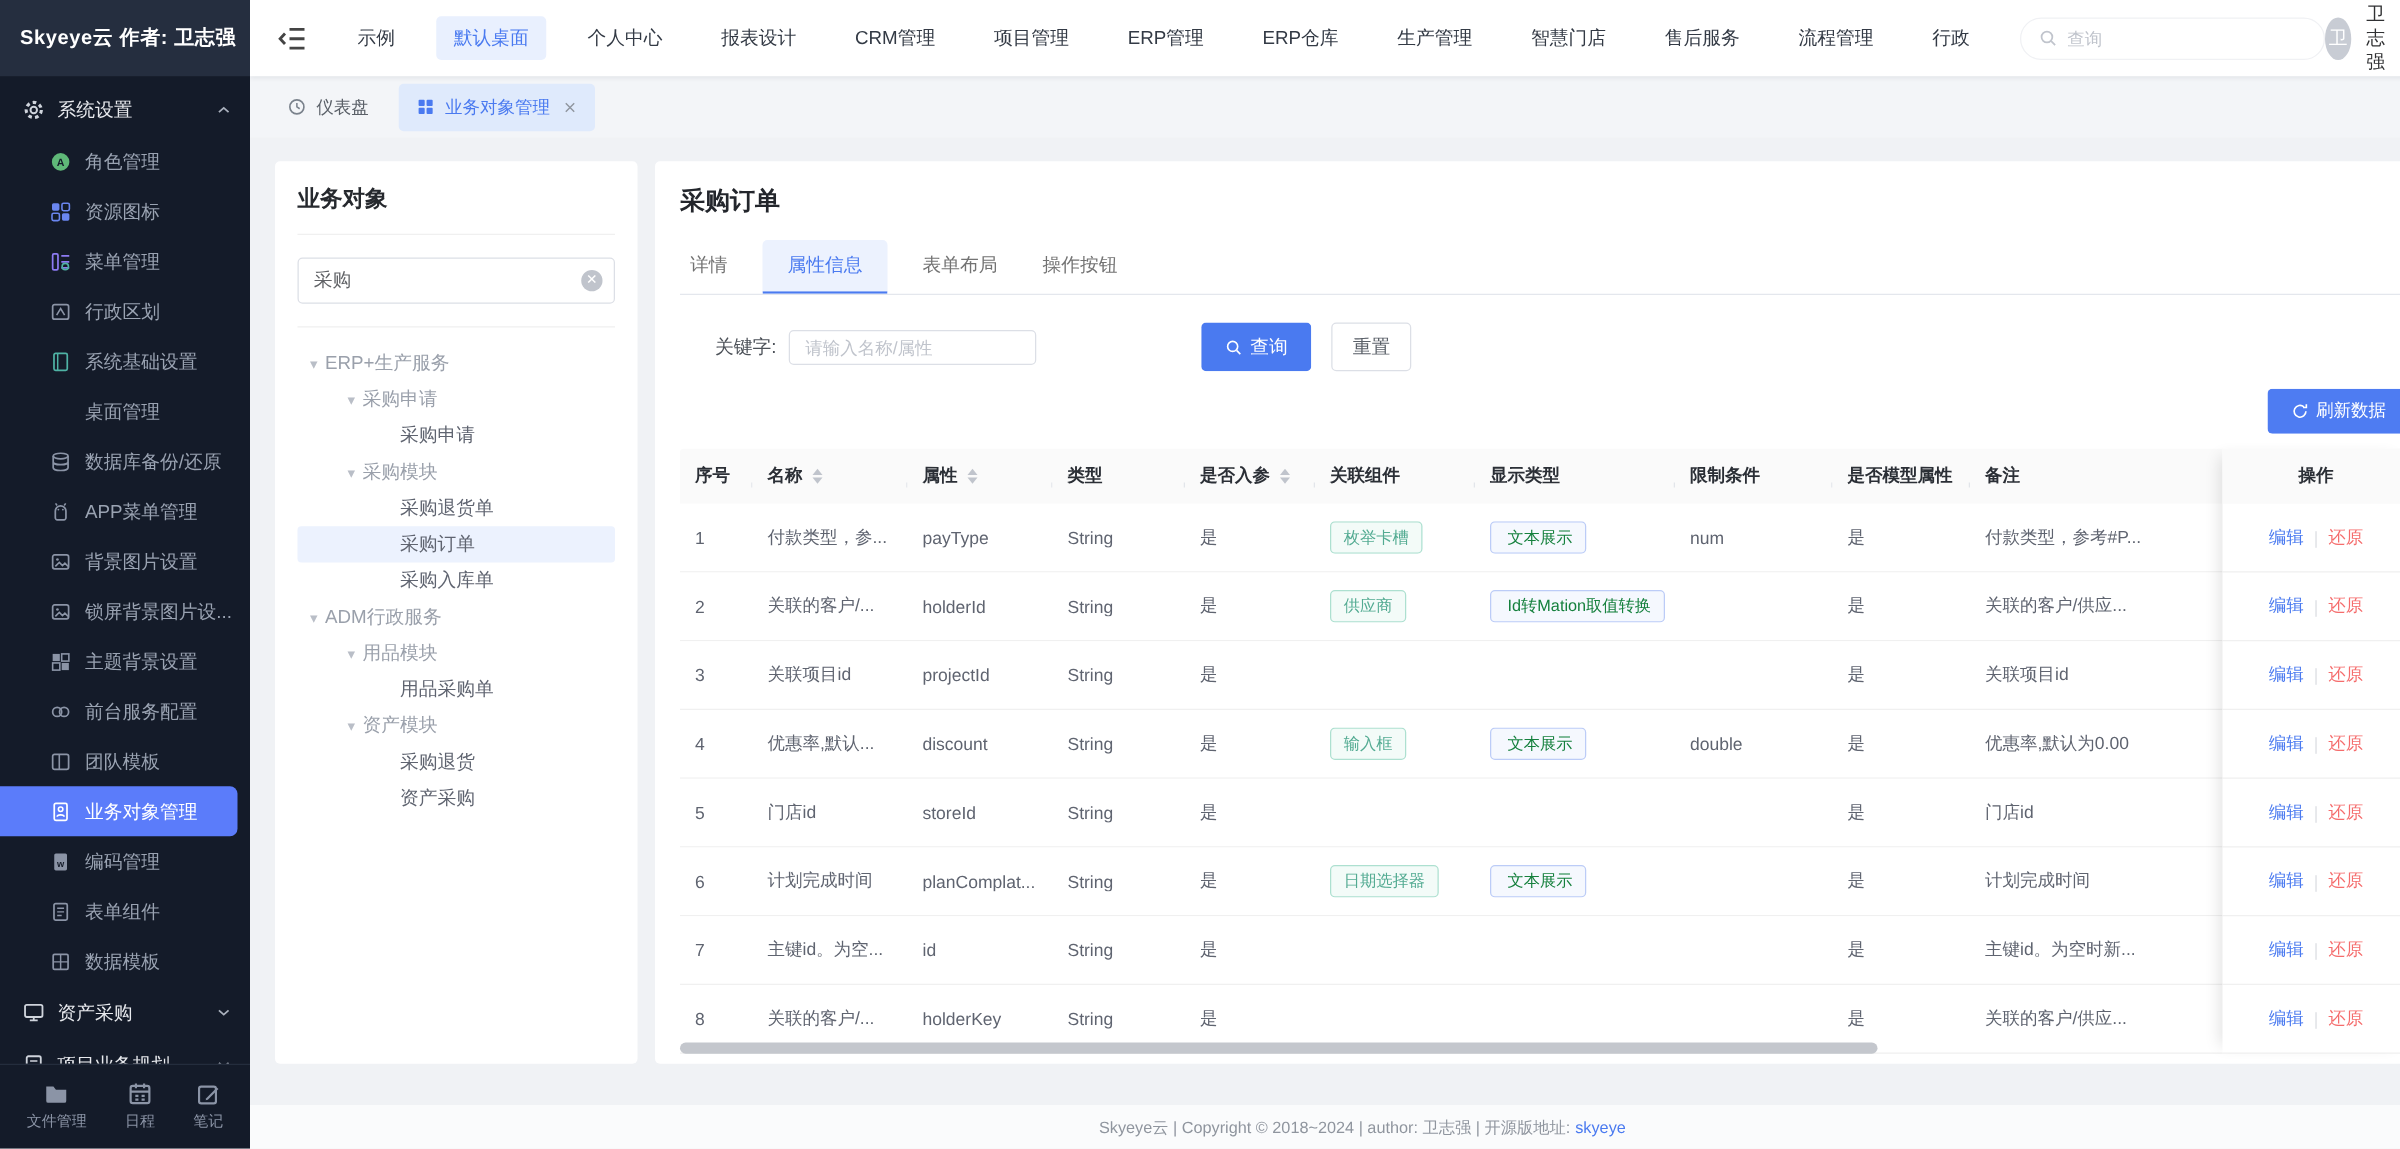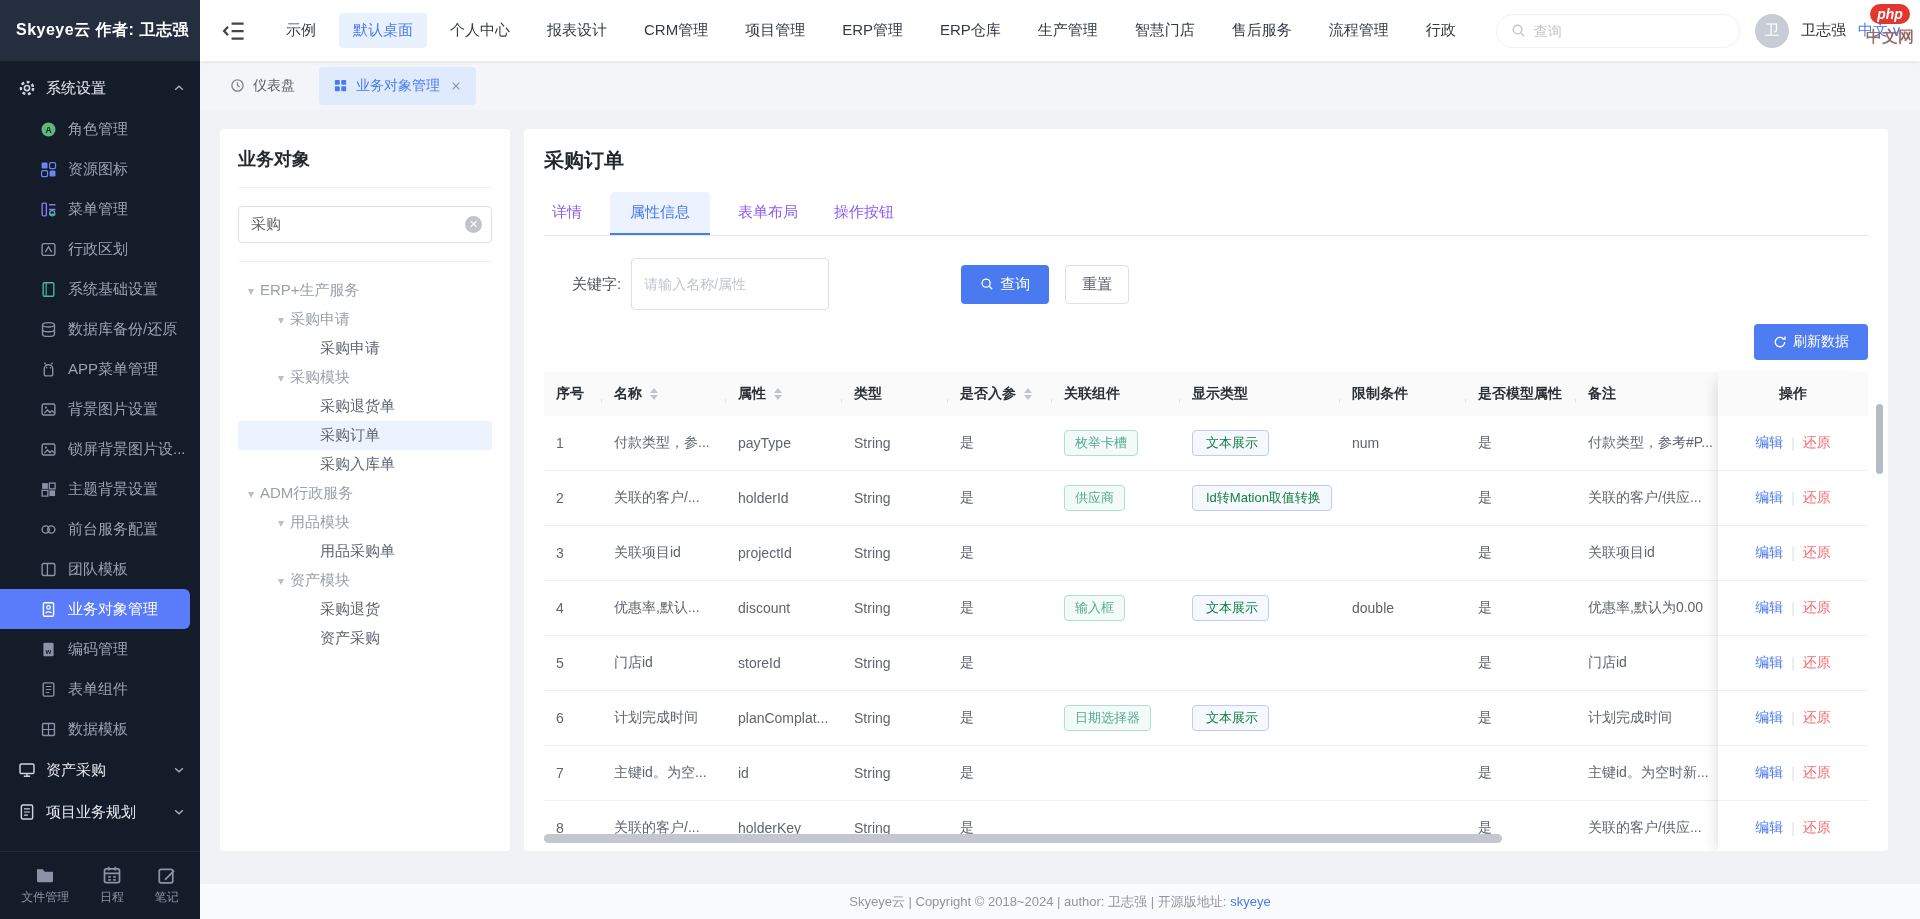--- a/index.html
+++ b/index.html
@@ -26,21 +26,21 @@
   .side-footer { height:68px; border-top:1px solid #242d3d; display:flex; align-items:center; justify-content:space-around; padding:0 6px; }
   .sf-item { display:flex; flex-direction:column; align-items:center; color:#8b94a6; font-size:12px; cursor:pointer; gap:4px; }
   .sf-item .s-ic { width:20px; height:20px; }
 
   
   .main { flex:1; display:flex; flex-direction:column; position:relative; }
 
   
   .topbar { height:61px; background:#fff; display:flex; align-items:center; box-shadow:0 1px 4px rgba(0,21,41,.08); position:relative; z-index:20; padding:0 18px 0 22px; }
   .collapse-btn { width:24px; height:24px; color:#444; margin-right:26px; cursor:pointer; flex-shrink:0; }
-  .nav-items { display:flex; align-items:center; gap:9px; }
+  .nav-items { display:flex; align-items:center; gap:19px; }
   .nav-item { font-size:15px; color:#333a45; padding:8px 14px; border-radius:4px; cursor:pointer; white-space:nowrap; }
   .nav-item.active { color:#4a7af0; background:#e9f0fe; }
   .top-search { display:flex; align-items:center; gap:8px; border:1px solid #f0f1f4; border-radius:17px; height:34px; padding:0 14px; margin-left:26px; width:244px; flex-shrink:0; }
   .top-search .s-ic { width:15px; height:15px; color:#c0c4cc; flex-shrink:0; }
   .top-search input { border:none; outline:none; font-size:14px; color:#606266; width:100%; background:transparent; }
   .top-search input::placeholder { color:#c0c4cc; }
   .top-right { display:flex; align-items:center; margin-left:auto; gap:12px; }
   .avatar { width:34px; height:34px; border-radius:50%; background:#c8ccd4; color:#fff; font-size:15px; display:flex; align-items:center; justify-content:center; cursor:pointer; }
   .user-name { font-size:15px; color:#303133; cursor:pointer; }
   .lang-switch { font-size:15px; color:#4a7af0; cursor:pointer; display:flex; align-items:center; gap:3px; }
@@ -74,25 +74,25 @@
   .tnode.lvl1 { padding-left:34px; }
   .tnode.lvl2 { padding-left:82px; }
   .tnode.parent span.lbl { color:#9aa0ab; }
   .tnode.leaf span.lbl { color:#5f6470; }
   .tnode.selected { background:#ecf2fe; }
 
   
   .table-card { flex:1; padding:18px 20px; position:relative; overflow:hidden; }
   .panel-title { font-size:20px; font-weight:bold; color:#23262c; }
   .ptabs { display:flex; align-items:flex-end; margin-top:18px; border-bottom:1px solid #e4e7ed; gap:20px; }
-  .ptab { font-size:15px; color:#8b5cf6; padding:11px 8px; cursor:pointer; border-bottom:2px solid transparent; }
+  .ptab { font-size:15px; color:#737373; padding:11px 8px; cursor:pointer; border-bottom:2px solid transparent; }
   .ptab.active { color:#4a7af0; background:#ecf2fe; padding:11px 20px; border-bottom:2px solid #4a7af0; border-radius:4px 4px 0 0; }
   .filter-row { margin-top:22px; display:flex; align-items:center; }
   .filter-label { font-size:15px; color:#4c5158; margin-left:28px; }
-  .filter-row input { width:198px; height:52px; border:1px solid #dcdfe6; border-radius:4px; margin-left:10px; padding:0 12px; font-size:14px; color:#606266; outline:none; }
+  .filter-row input { width:198px; height:28px; border:1px solid #dcdfe6; border-radius:4px; margin-left:10px; padding:0 12px; font-size:14px; color:#606266; outline:none; }
   .filter-row input::placeholder { color:#c0c4cc; }
   .btn { height:39px; border-radius:4px; font-size:15px; display:inline-flex; align-items:center; justify-content:center; cursor:pointer; border:1px solid transparent; }
   .btn .s-ic { width:14px; height:14px; margin-right:6px; }
   .btn-primary { background:#4a7af0; color:#fff; padding:0 18px; }
   .btn-plain { background:#fff; color:#5a6068; border-color:#dcdfe6; padding:0 16px; }
   .query-btn { margin-left:132px; }
   .reset-btn { margin-left:16px; }
   .refresh-row { display:flex; justify-content:flex-end; margin-top:14px; }
   .refresh-btn { height:36px; font-size:14px; background:#4e7cf2; }
 
@@ -315,20 +315,23 @@
           </span>
           <span>行政区划</span>
         </div>
       <div class="side-item">
           <span class="s-ic ic-teal">
             <svg>
               <use href="#s-book"></use>
             </svg>
           </span>
           <span>系统基础设置</span>
+        </div>
+      <div class="side-item noicon">
+          <span>桌面管理</span>
         </div>
       <div class="side-item">
           <span class="s-ic">
             <svg>
               <use href="#s-db"></use>
             </svg>
           </span>
           <span>数据库备份/还原</span>
         </div>
       <div class="side-item">

